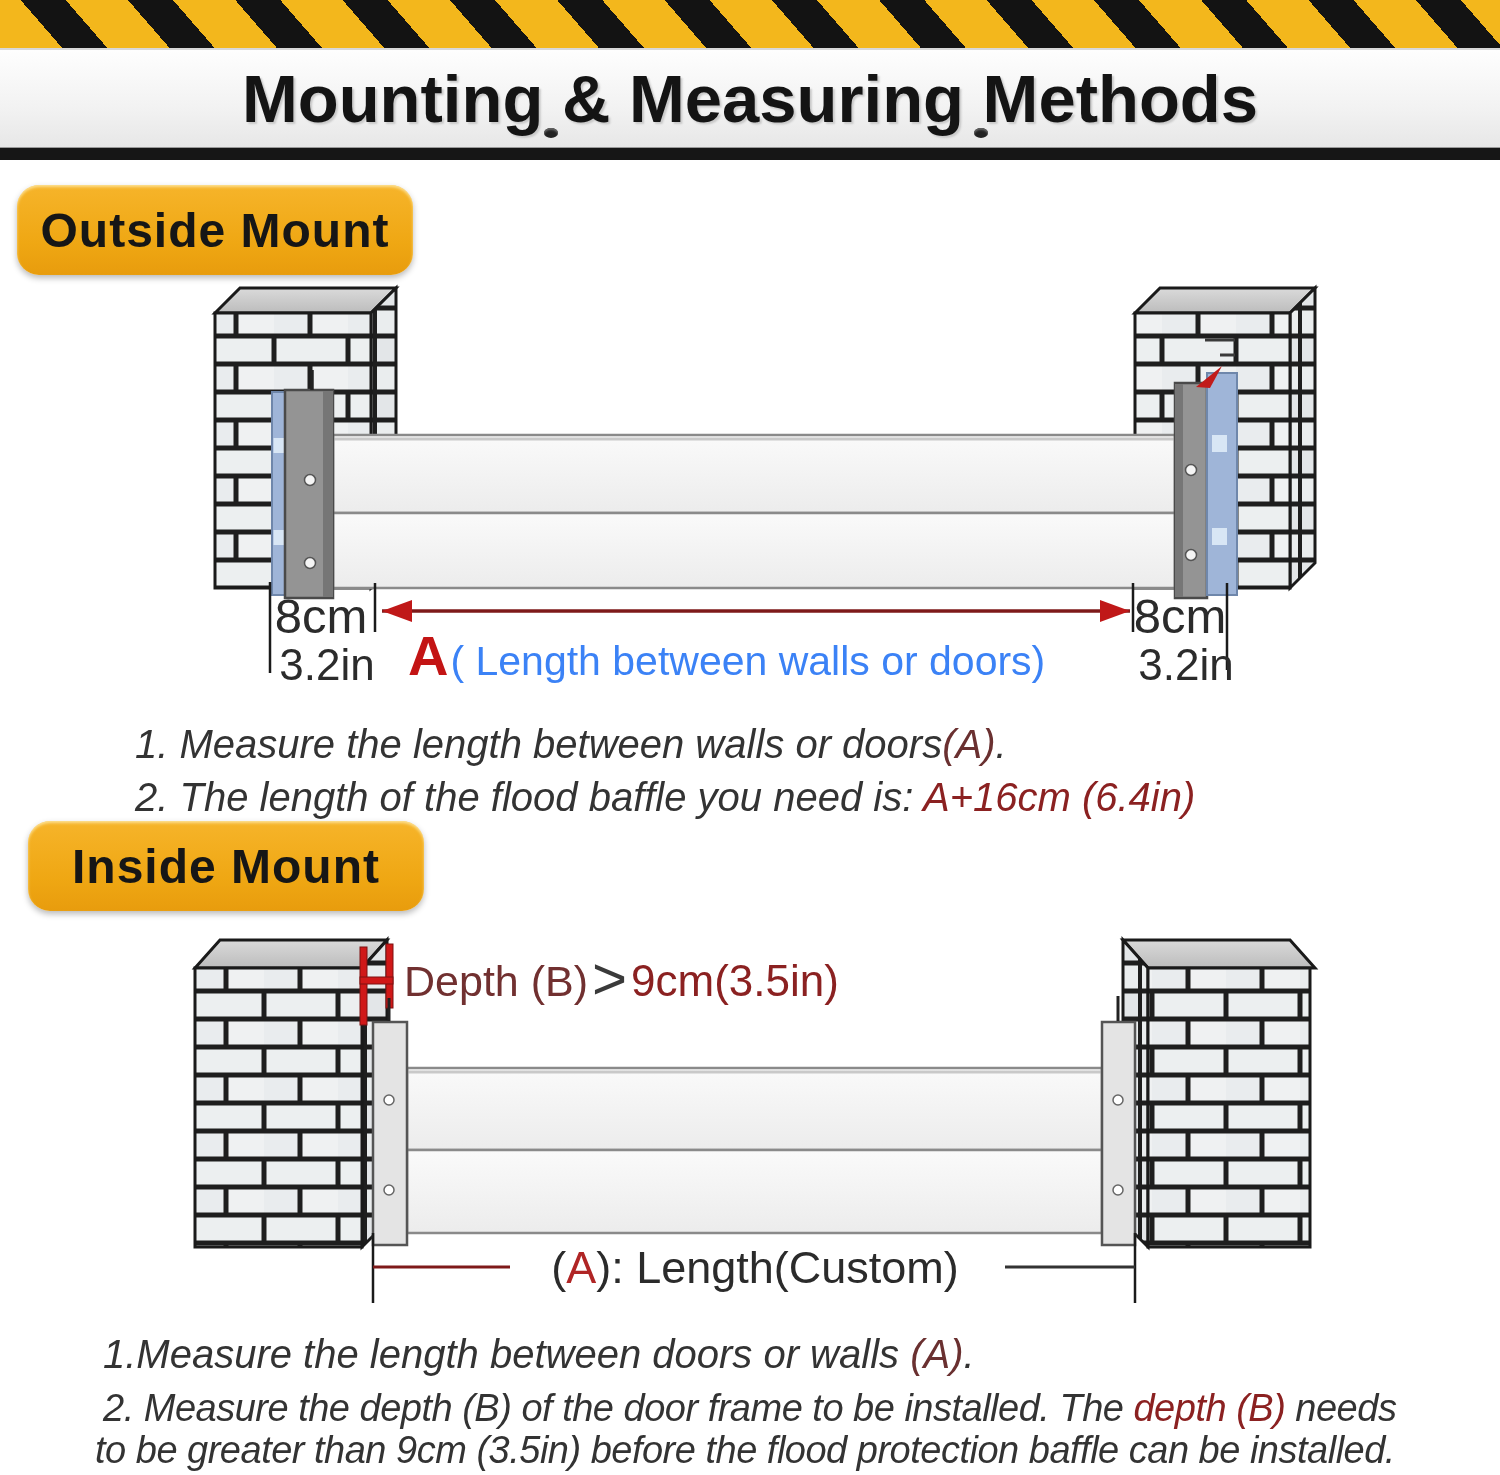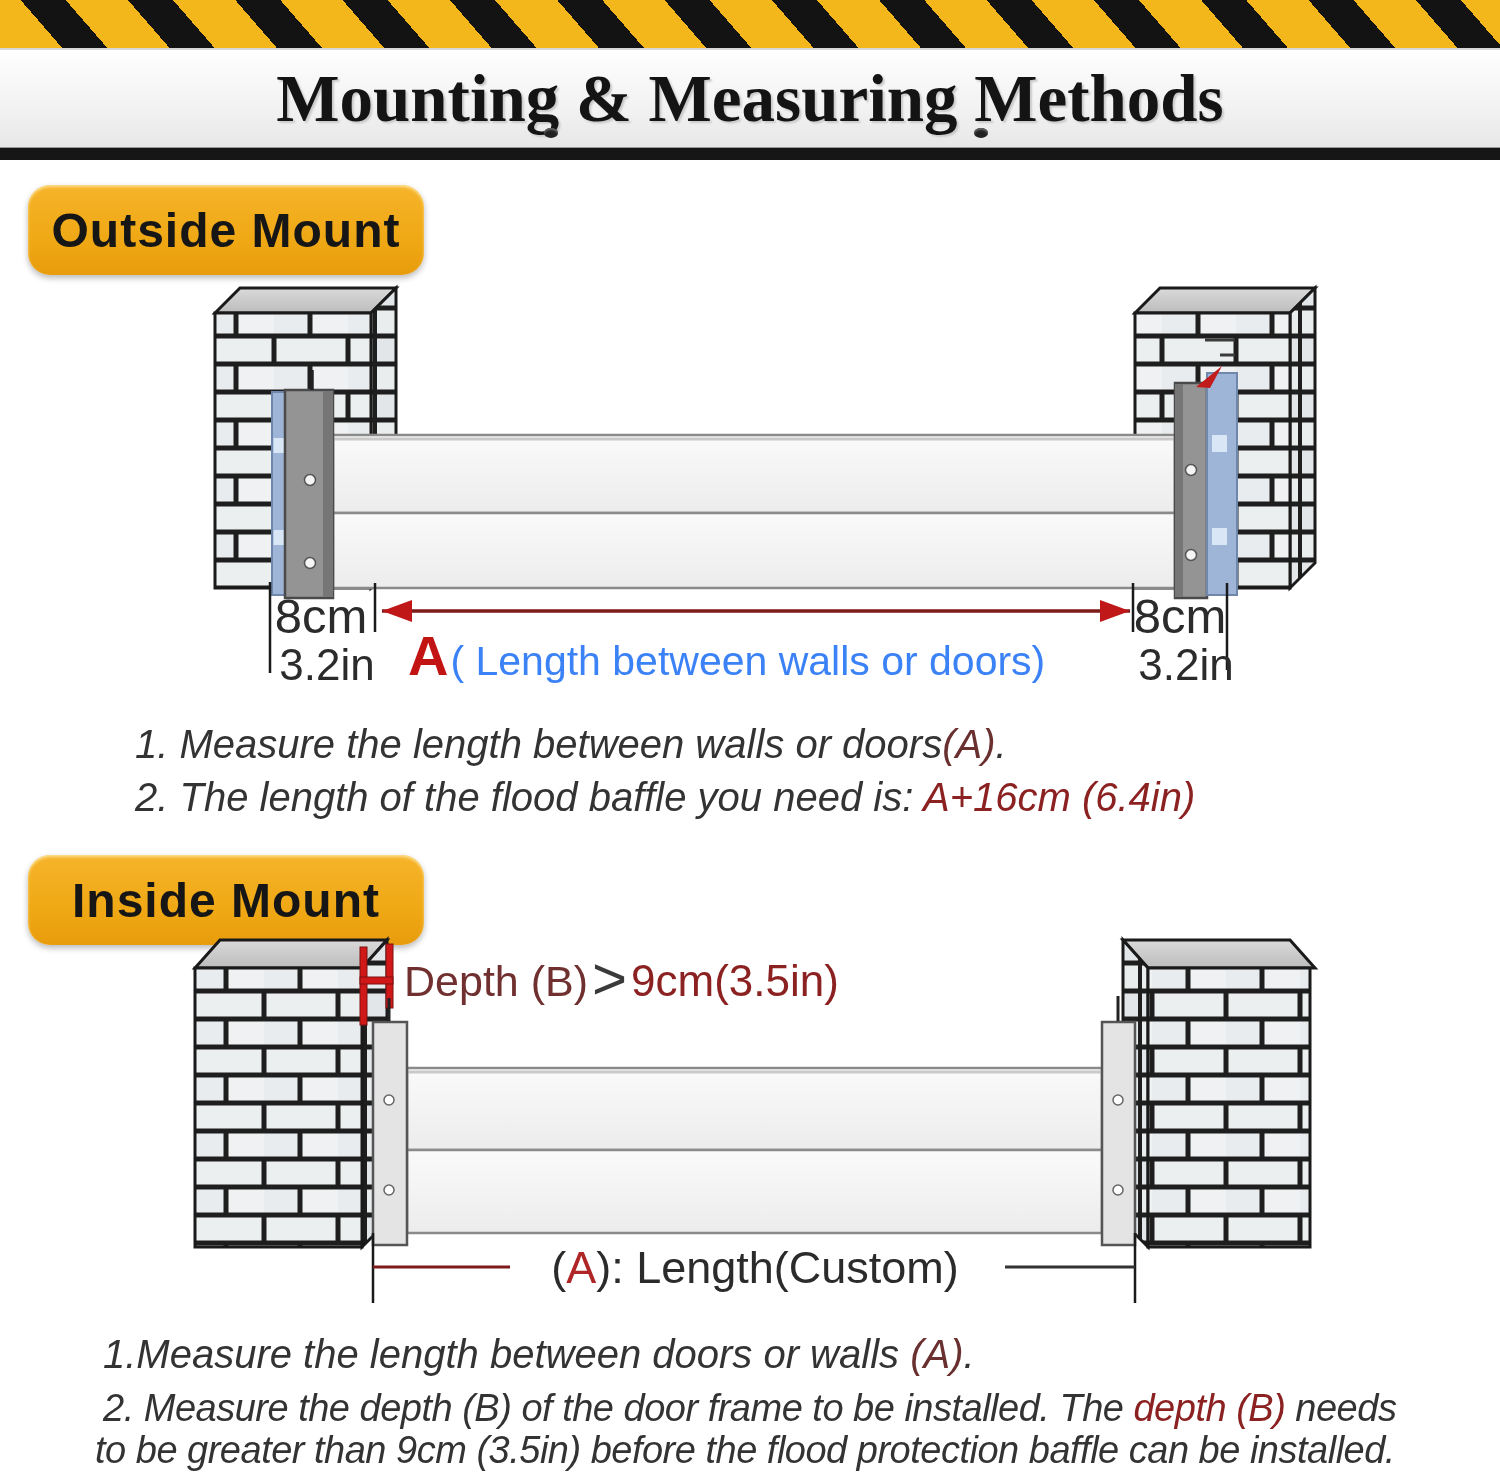--- a/index.html
+++ b/index.html
@@ -13,21 +13,20 @@
   .abs{position:absolute;}
   
   .stripe{
     left:0;top:0;width:1500px;height:48px;
     background:repeating-linear-gradient(49deg,#f3b71c 0 47px,#131313 47px 81px);
     border-bottom:2px solid #d8d8d8;
   }
   .title-band{
     left:0;top:50px;width:1500px;height:97px;
     background:linear-gradient(#fefefe,#f2f2f2 60%,#e7e7e7);
-    font-family:Liberation Serif, serif;
   }
   .page-title{
     width:100%;text-align:center;
     font-size:67px;font-weight:700;letter-spacing:0px;
     color:#141414;line-height:97px;
     text-shadow:2px 2px 2px #c9c9c9;
     white-space:nowrap;
   }
   .screw{width:14px;height:10px;border-radius:50%;background:#222;box-shadow:inset 0 2px 2px #666;}
   .black-bar{left:0;top:147px;width:1500px;height:12px;background:#161616;border-top:1px solid #9a9a9a;}
@@ -62,21 +61,21 @@
 <div class="page">
 
   <div class="abs stripe"></div>
   <div class="abs title-band">
     <div class="page-title">Mounting &amp; Measuring Methods</div>
   </div>
   <div class="abs screw" style="left:544px;top:128px;"></div>
   <div class="abs screw" style="left:974px;top:128px;"></div>
   <div class="abs black-bar"></div>
 
-  <div class="abs badge" style="left:28px;top:185px;">
+  <div class="abs badge" style="left:17px;top:185px;">
     <span>Outside Mount</span>
   </div>
 
   <svg class="abs" style="left:200px;top:280px;" width="1130" height="420" viewBox="0 0 1130 420">
     <defs>
       <pattern id="brickF1" width="74" height="56" patternUnits="userSpaceOnUse">
         <rect width="74" height="56" fill="#1e1e1e"></rect>
         <rect x="2.5" y="2.5" width="69" height="23" fill="#eceff0"></rect>
         <rect x="-35.5" y="30.5" width="69" height="23" fill="#e9ecee"></rect>
         <rect x="38.5" y="30.5" width="69" height="23" fill="#eff1f2"></rect>
@@ -159,21 +158,21 @@
     <span class="rest">( Length between walls or doors)</span>
   </div>
 
   <div class="abs step" style="left:135px;top:722px;">
     <span>1. Measure the length between walls or doors</span><span class="accent-soft">(A)</span><span>.</span>
   </div>
   <div class="abs step" style="left:135px;top:775px;">
     <span>2. The length of the flood baffle you need is: </span><span class="accent">A+16cm (6.4in)</span>
   </div>
 
-  <div class="abs badge" style="left:28px;top:855px;">
+  <div class="abs badge" style="left:28px;top:821px;">
     <span>Inside Mount</span>
   </div>
 
   <svg class="abs" style="left:190px;top:935px;" width="1150" height="375" viewBox="0 0 1150 375">
     <defs>
       <pattern id="brickF2" width="74" height="56" patternUnits="userSpaceOnUse">
         <rect width="74" height="56" fill="#1e1e1e"></rect>
         <rect x="2.5" y="2.5" width="69" height="23" fill="#eceff0"></rect>
         <rect x="-35.5" y="30.5" width="69" height="23" fill="#e9ecee"></rect>
         <rect x="38.5" y="30.5" width="69" height="23" fill="#eff1f2"></rect>

